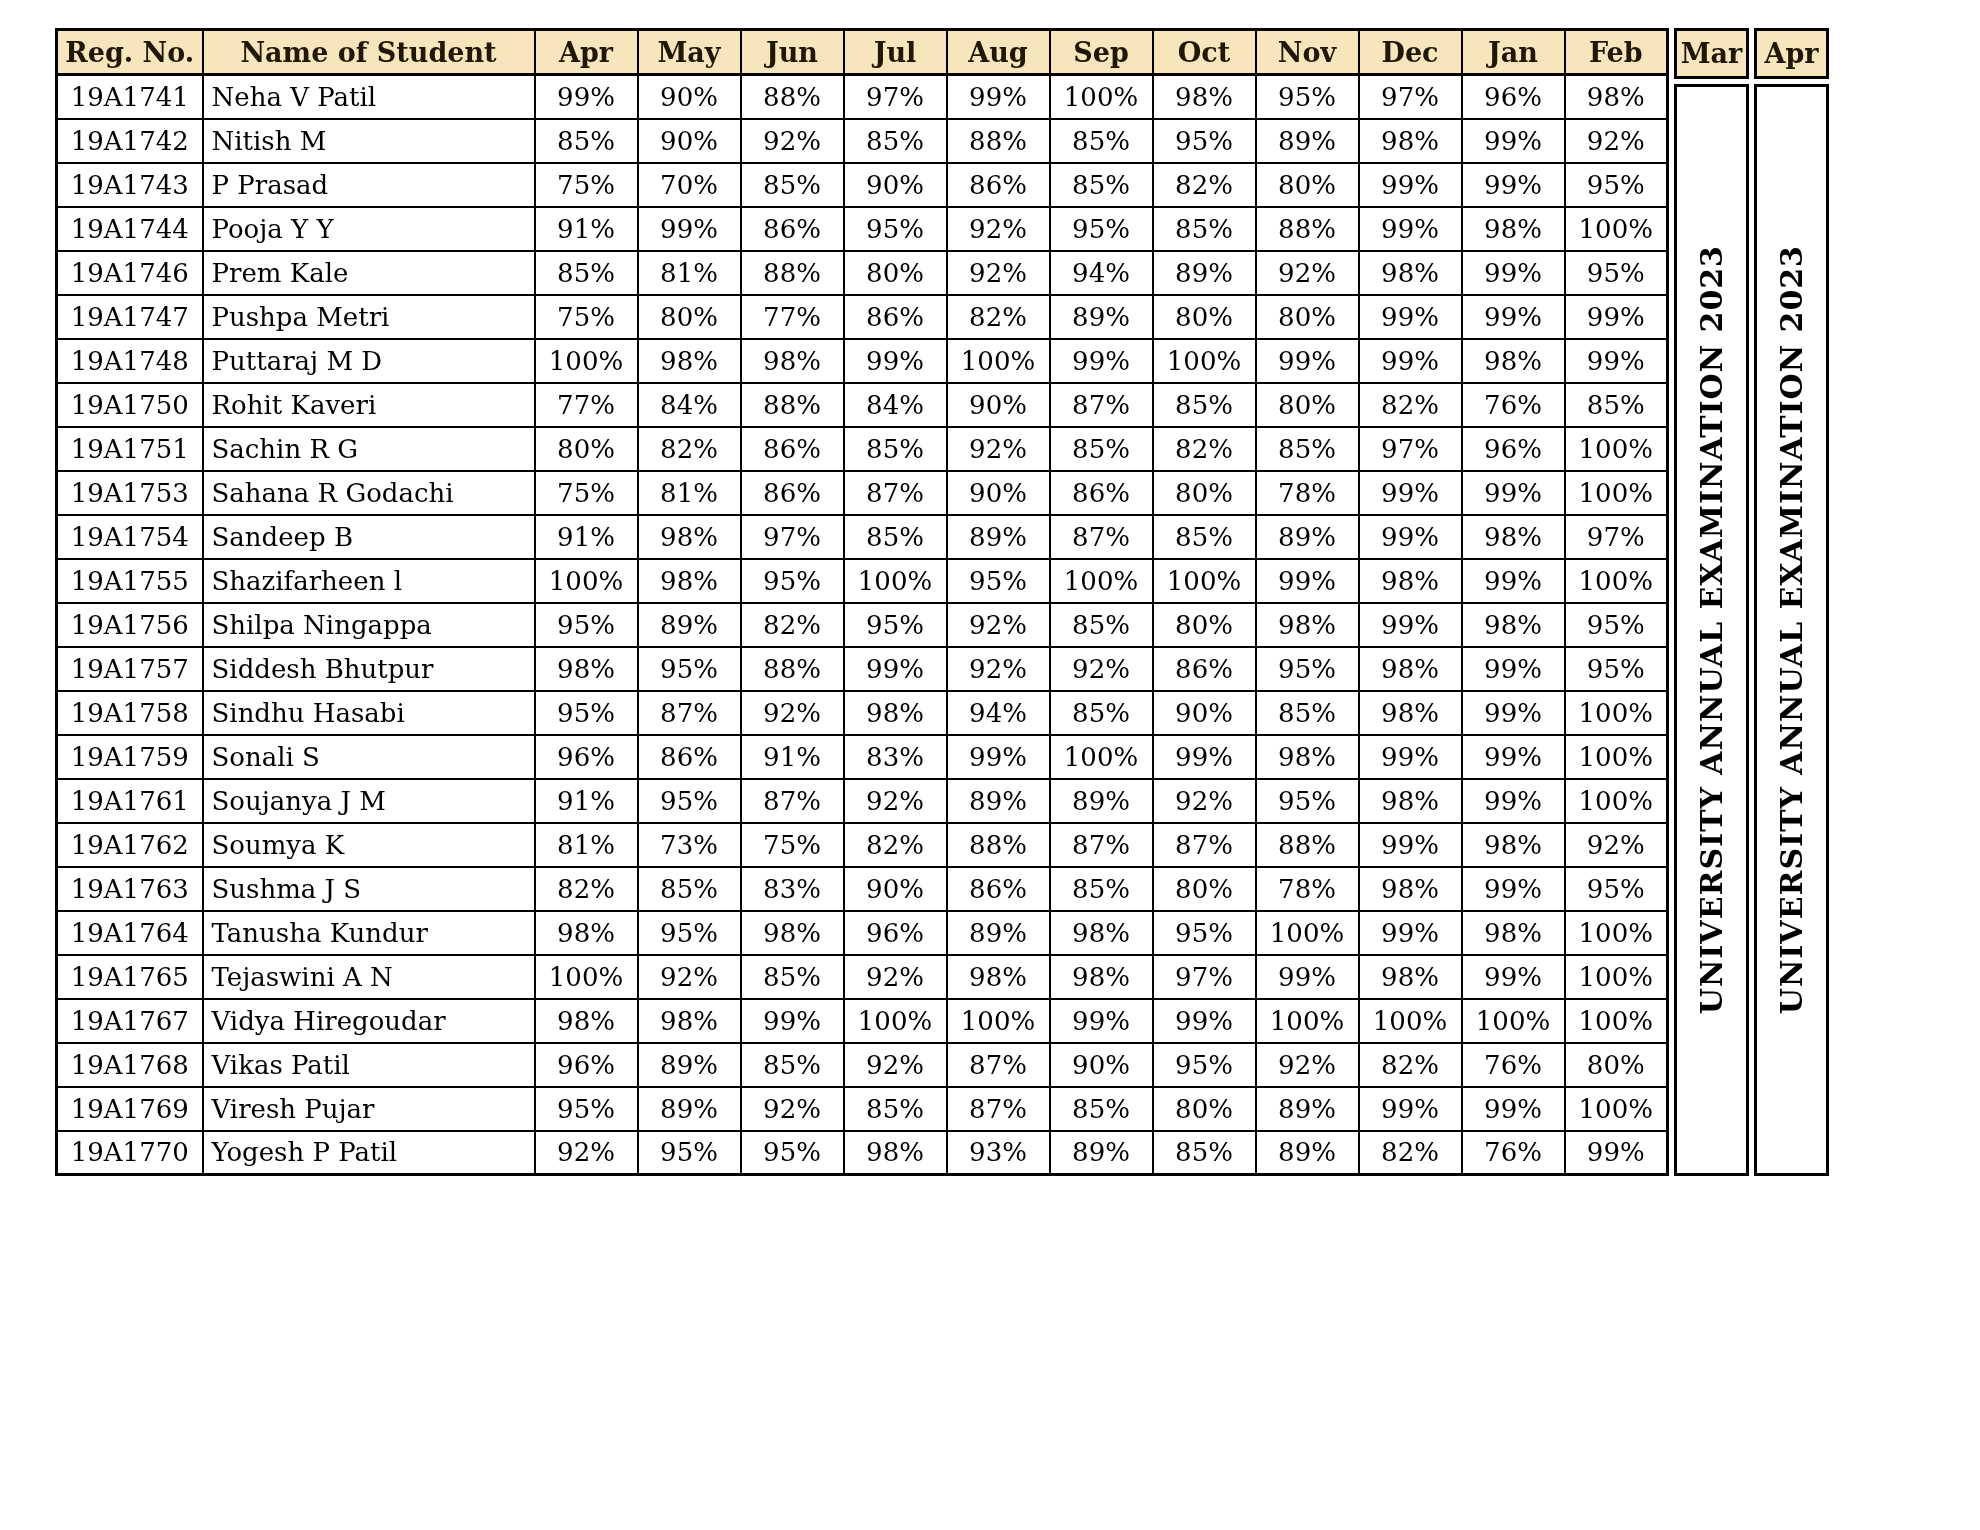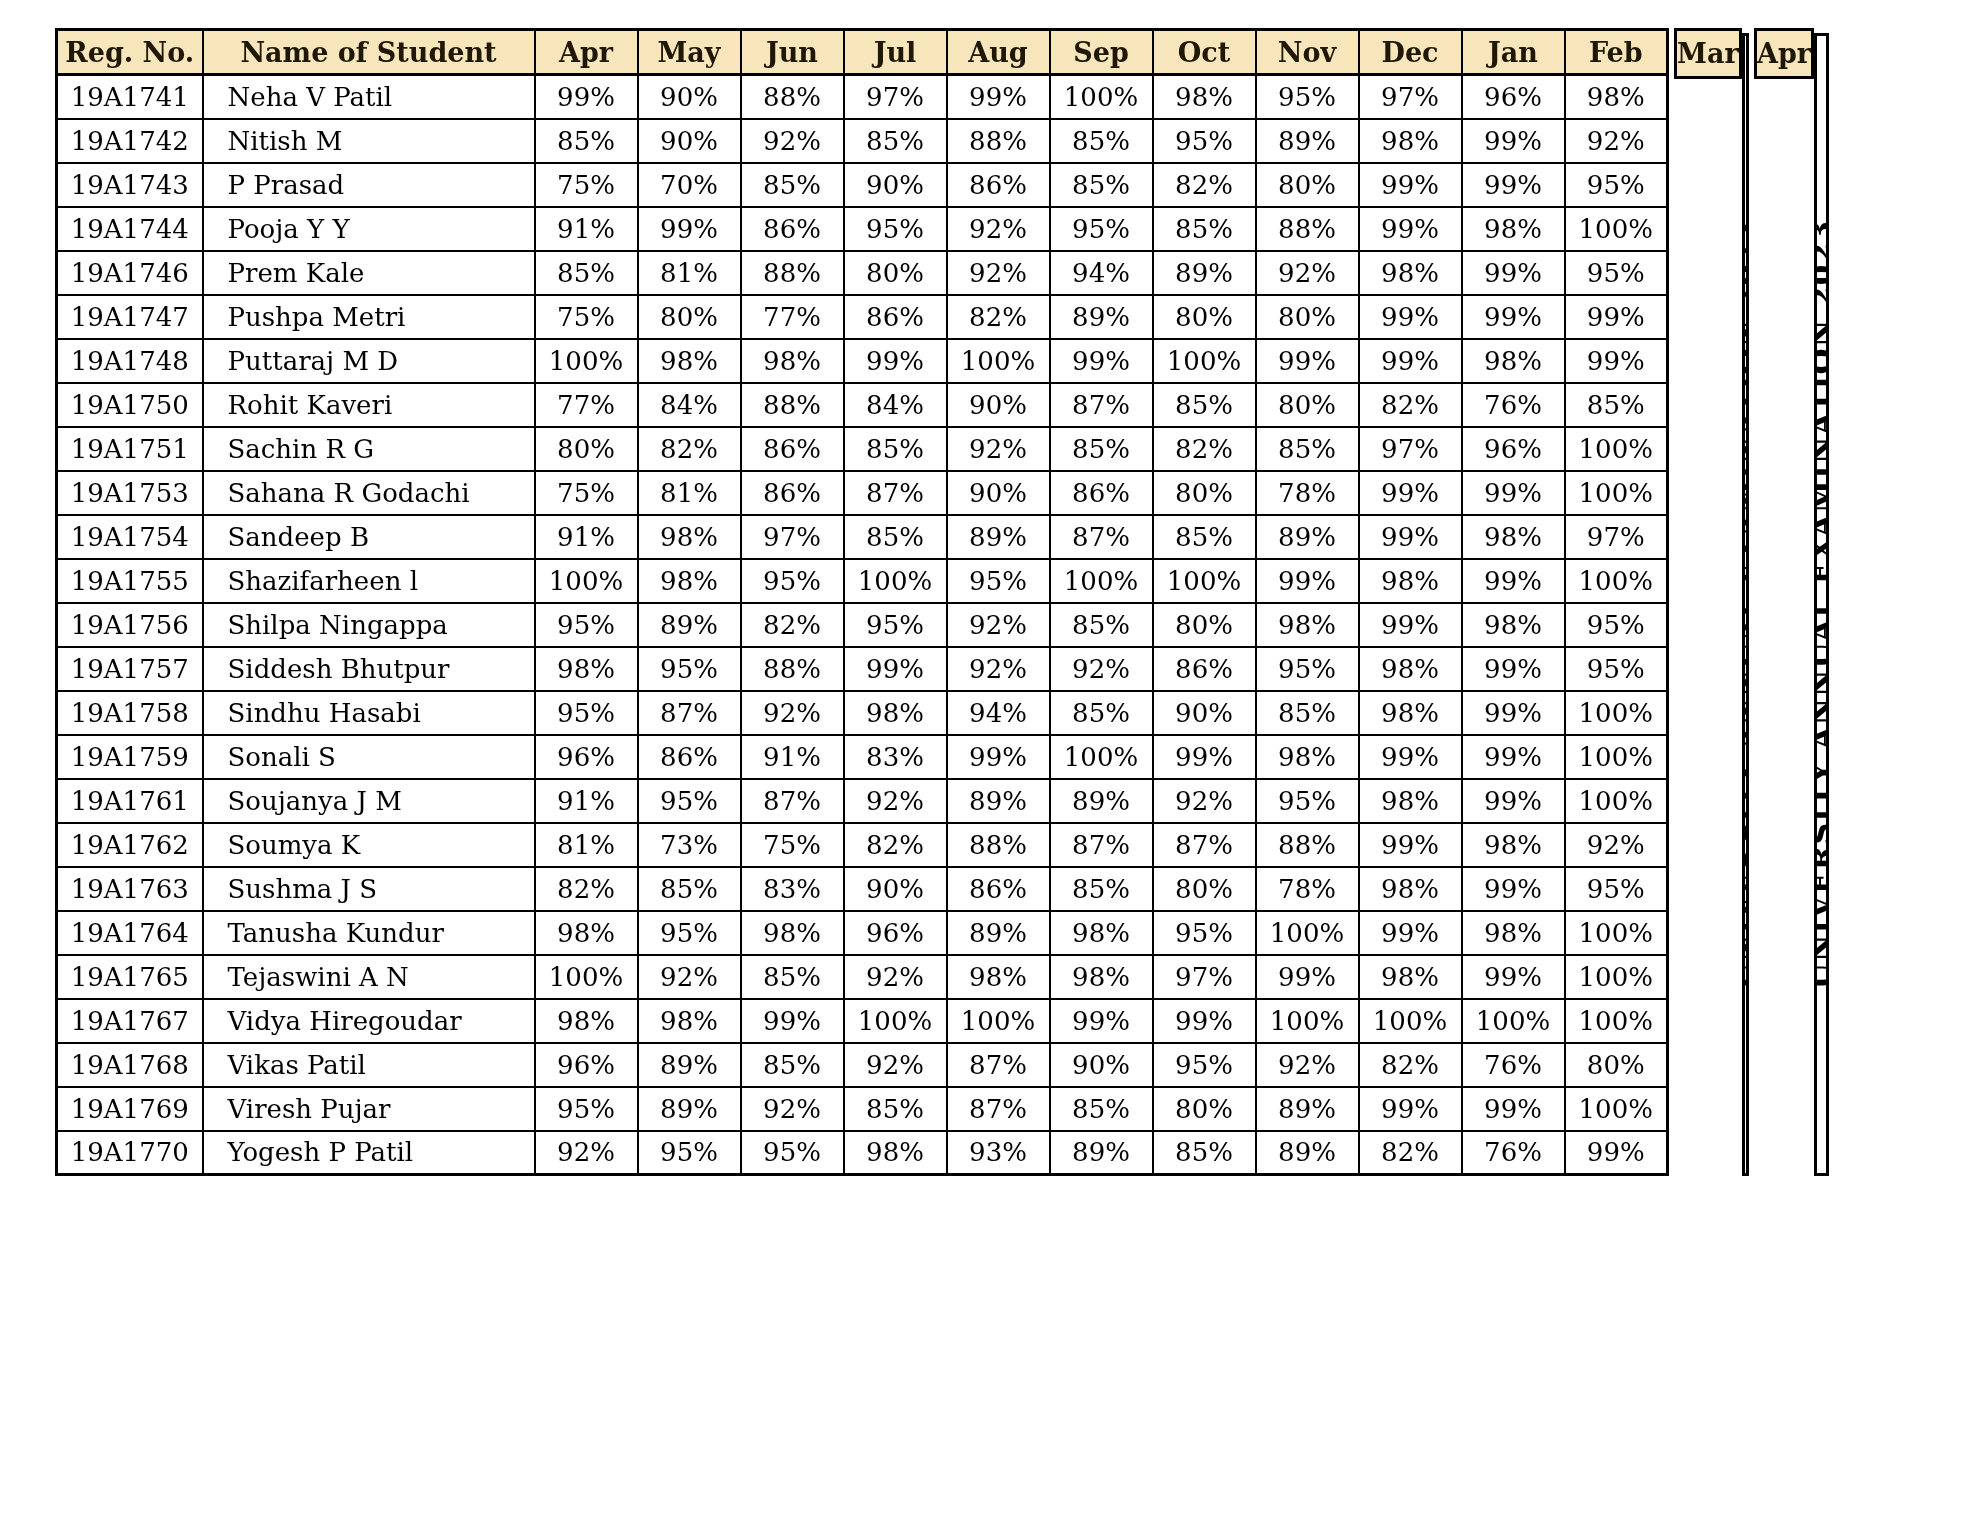--- a/index.html
+++ b/index.html
@@ -45,31 +45,31 @@
     height: 44px;
     font-size: 26px;
     color: #000000;
     text-align: center;
     padding: 0;
     background: #ffffff;
     white-space: nowrap;
   }
   table.att td.cell-name {
     text-align: left;
-    padding-left: 24px;
+    padding-left: 8px;
   }
   .col-reg  { width: 146px; }
   .col-name { width: 332px; }
   .col-mon  { width: 103px; }
 
   .vcol {
     width: 75px;
     margin-left: 5px;
     display: flex;
-    flex-direction: row;
+    flex-direction: column;
   }
   .vhead {
     height: 51px;
     box-sizing: border-box;
     background: #F7E6BC;
     border: 3px solid #000;
     display: flex;
     align-items: center;
     justify-content: center;
     font-size: 27px;

